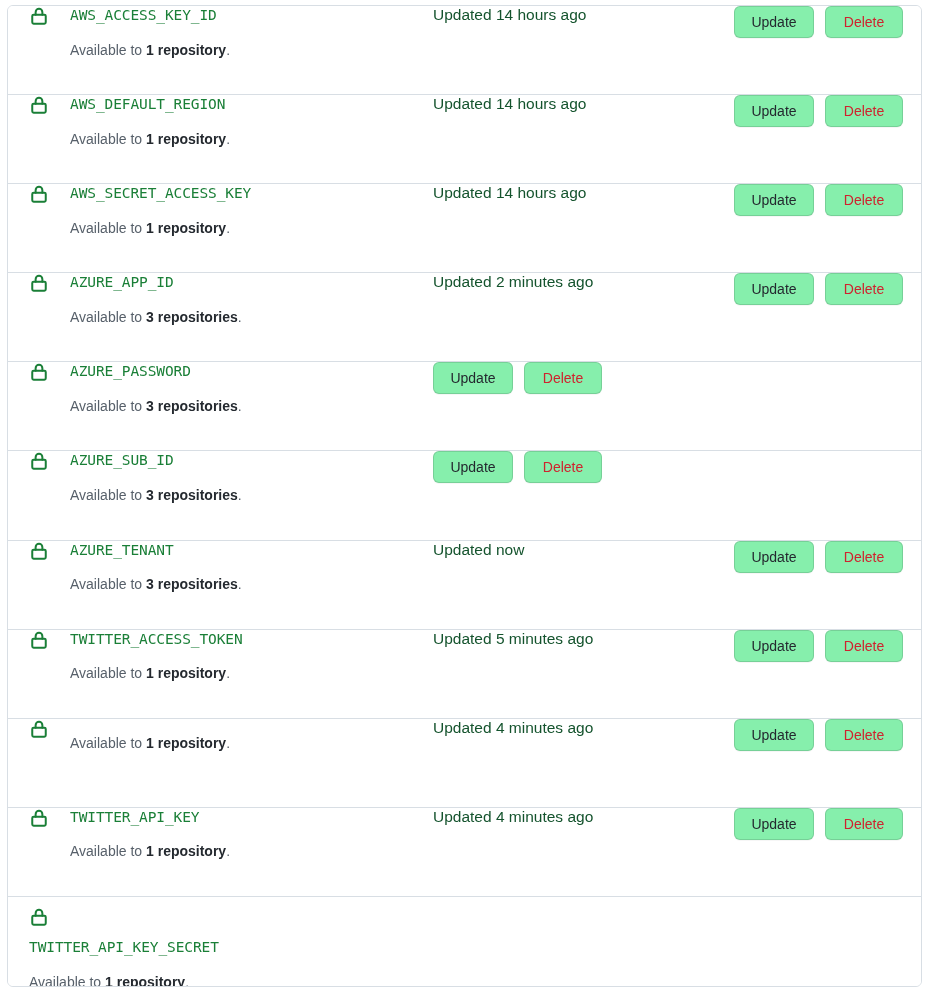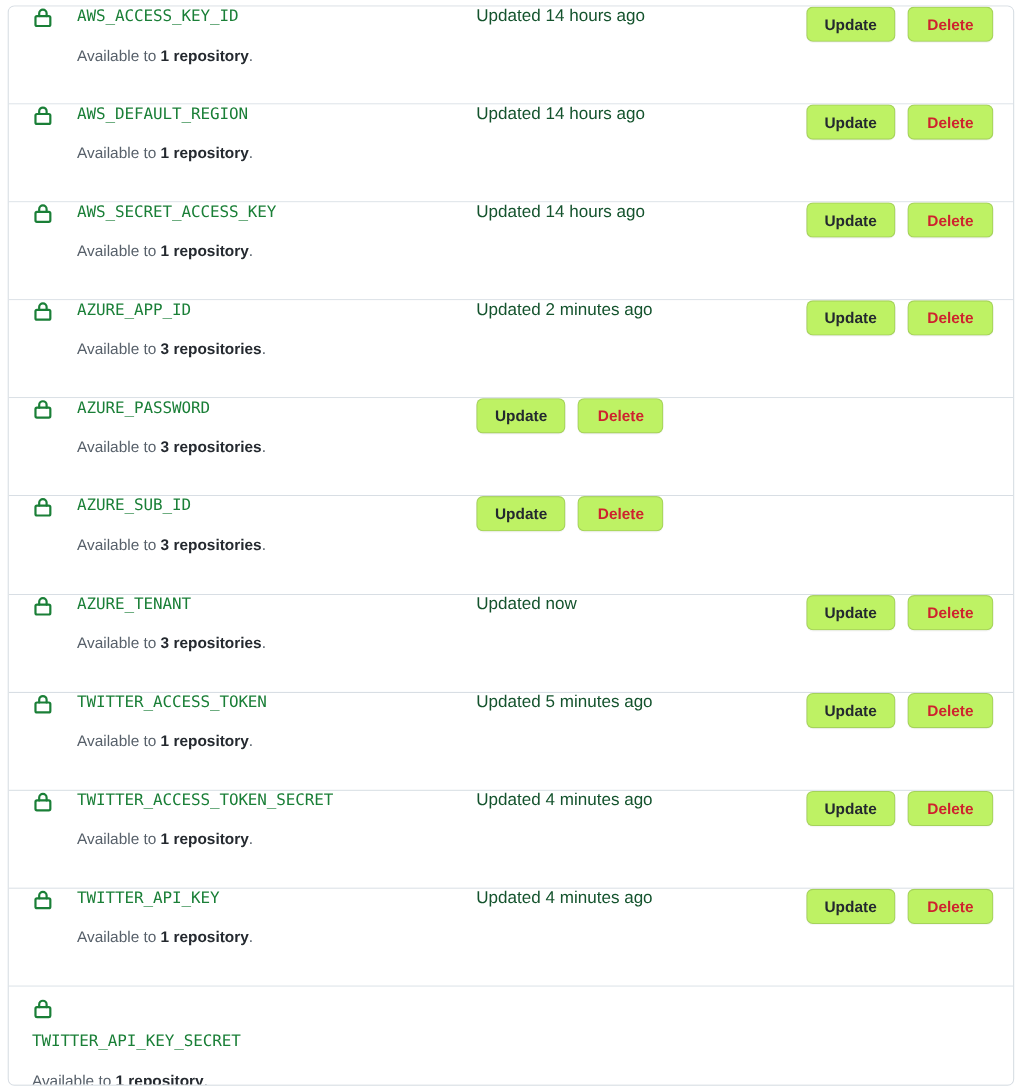--- a/index.html
+++ b/index.html
@@ -85,25 +85,24 @@
     gap: 11px;
   }
 
   .btn {
     font-family: "Liberation Sans", sans-serif;
     font-size: 14px;
     line-height: 20px;
     padding: 5px 16px;
     border: 1px solid rgba(27,31,36,0.15);
     border-radius: 6px;
-    background: #bef264;
+    background: #86efac;
     cursor: pointer;
     white-space: nowrap;
     box-shadow: 0 1px 0 rgba(27,31,36,0.04);
-    font-weight: bold;
   }
   .btn-update { color: #24292f; min-width: 80px; }
   .btn-delete { color: #cf222e; min-width: 78px; }
 </style>
 </head>
 <body>
 
 <div id="secrets-panel">
     <div class="secret-row">
       <div class="lock-cell">
@@ -215,21 +214,21 @@
         <button class="btn btn-delete">Delete</button>
       </div>
     </div>
     <div class="secret-row">
       <div class="lock-cell">
         <svg class="lock-icon" width="20" height="20" viewBox="0 0 16 16" fill="none" aria-hidden="true">
           <rect x="2.6" y="6.9" width="10.8" height="7.2" rx="1.1" stroke="#1a7f37" stroke-width="1.6" fill="none"></rect>
           <path d="M5.3 6.9V4.9a2.7 2.7 0 0 1 5.4 0v2" stroke="#1a7f37" stroke-width="1.6" fill="none" stroke-linecap="round"></path>
         </svg>
       </div>
-      <div class="info-cell"><a class="secret-name">TWITTER_ACCESS_TOKEN_SECRET</a><div class="secret-sub"><span>Available to </span><b>1 repository</b><span>.</span></div></div>
+      <div class="info-cell"><div class="secret-sub"><span>Available to </span><b>1 repository</b><span>.</span></div></div>
       <div class="updated-cell">Updated 4 minutes ago</div>
       <div class="actions-cell">
         <button class="btn btn-update">Update</button>
         <button class="btn btn-delete">Delete</button>
       </div>
     </div>
     <div class="secret-row">
       <div class="lock-cell">
         <svg class="lock-icon" width="20" height="20" viewBox="0 0 16 16" fill="none" aria-hidden="true">
           <rect x="2.6" y="6.9" width="10.8" height="7.2" rx="1.1" stroke="#1a7f37" stroke-width="1.6" fill="none"></rect>

